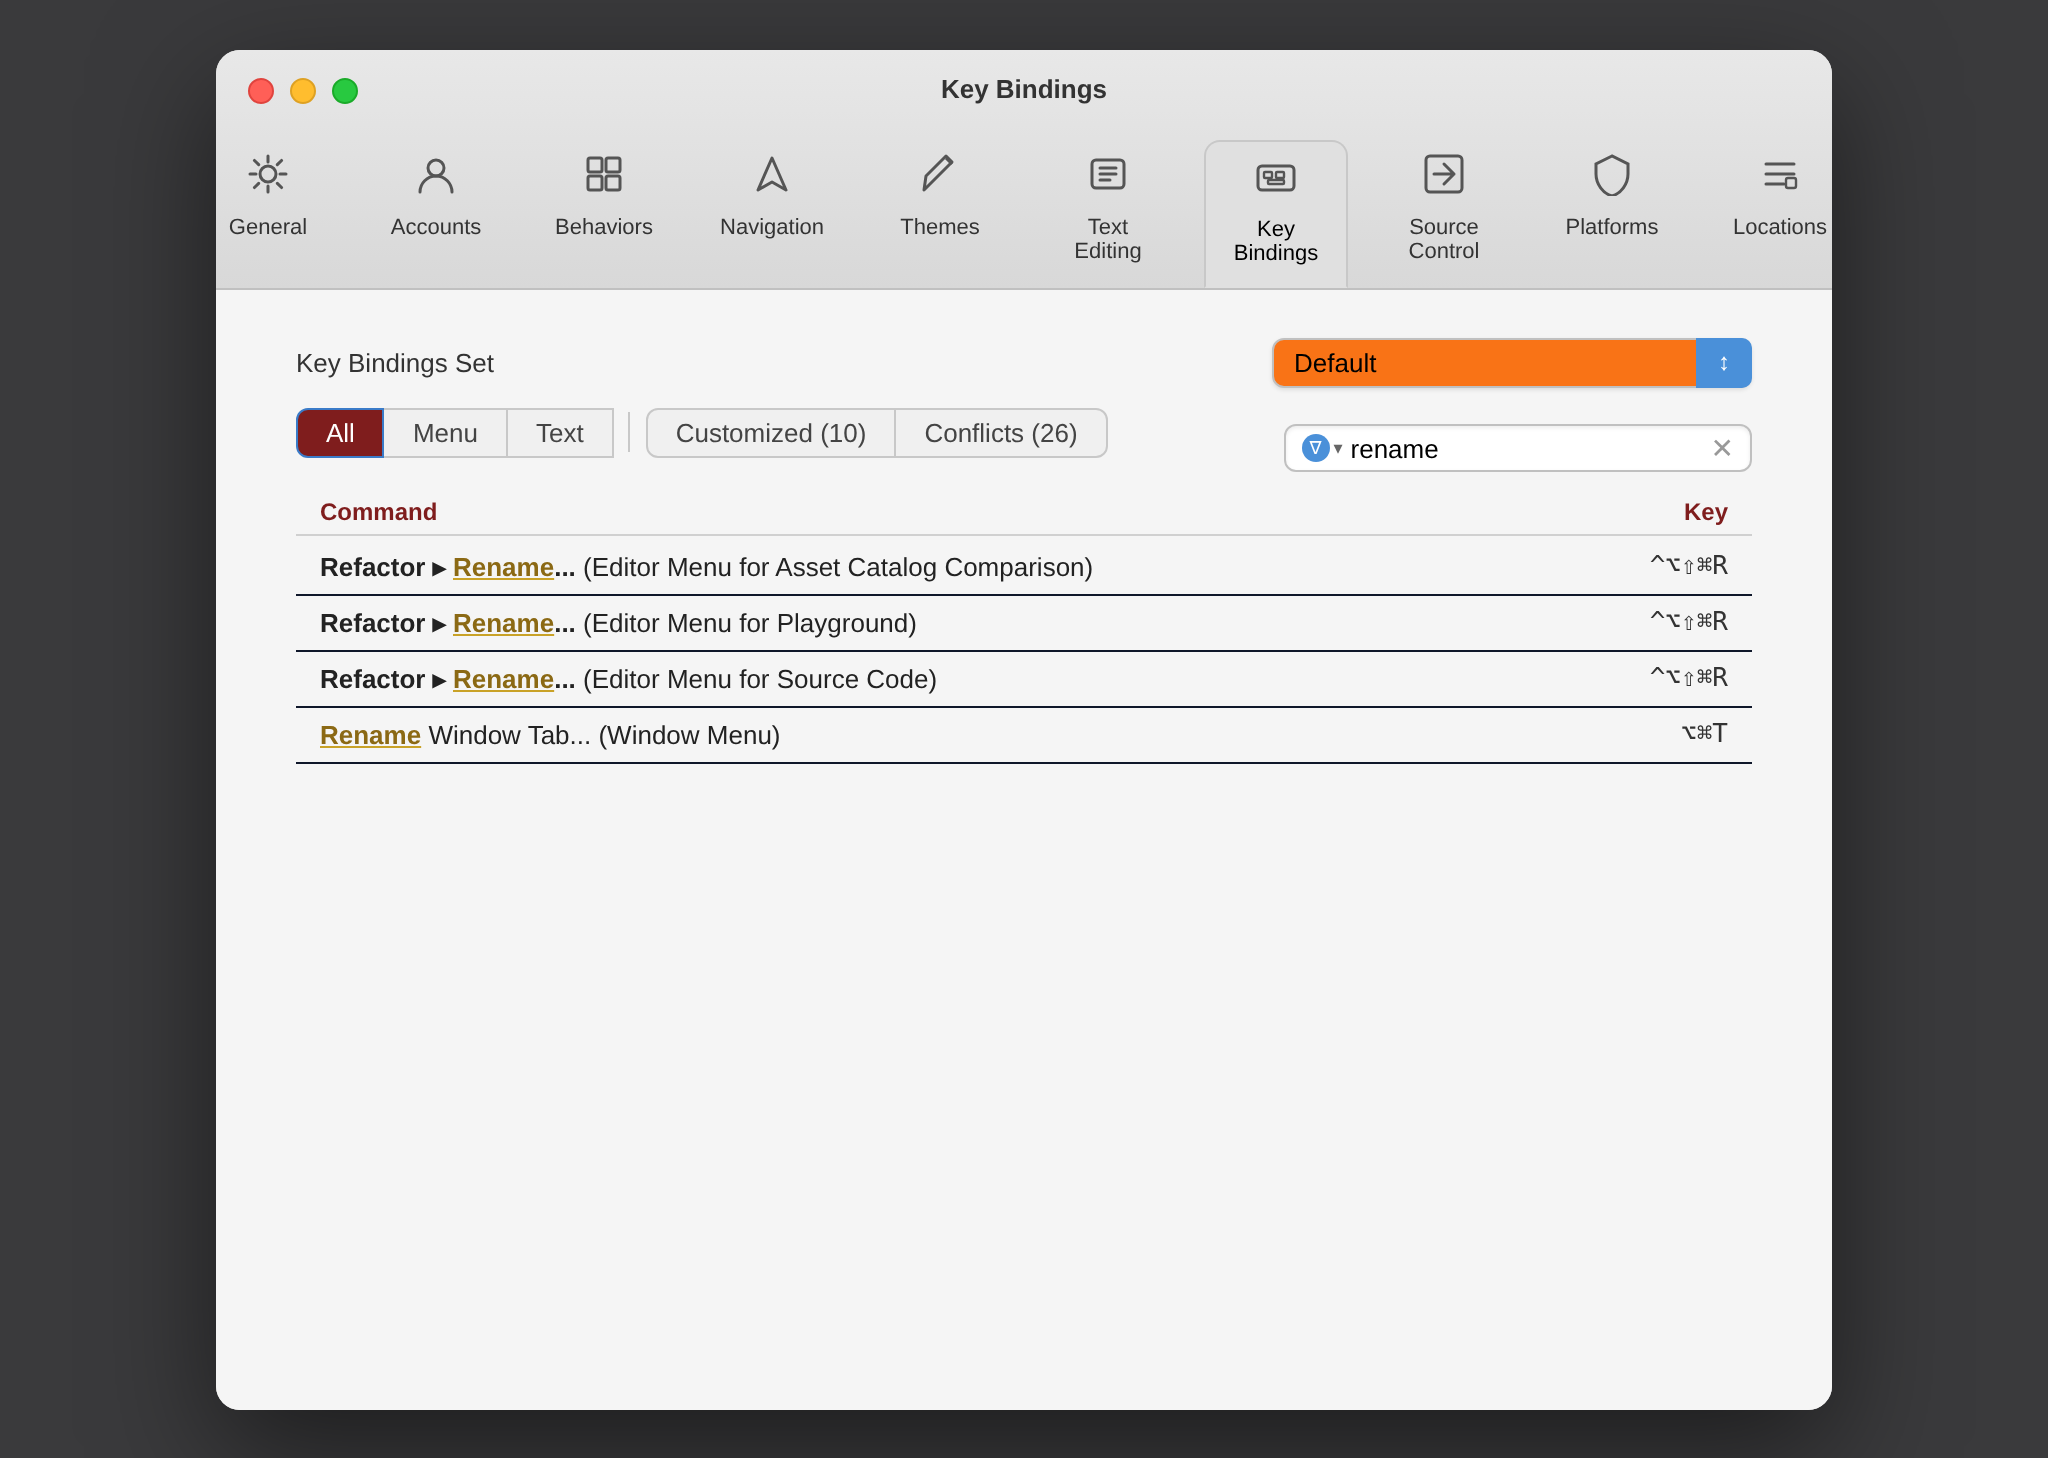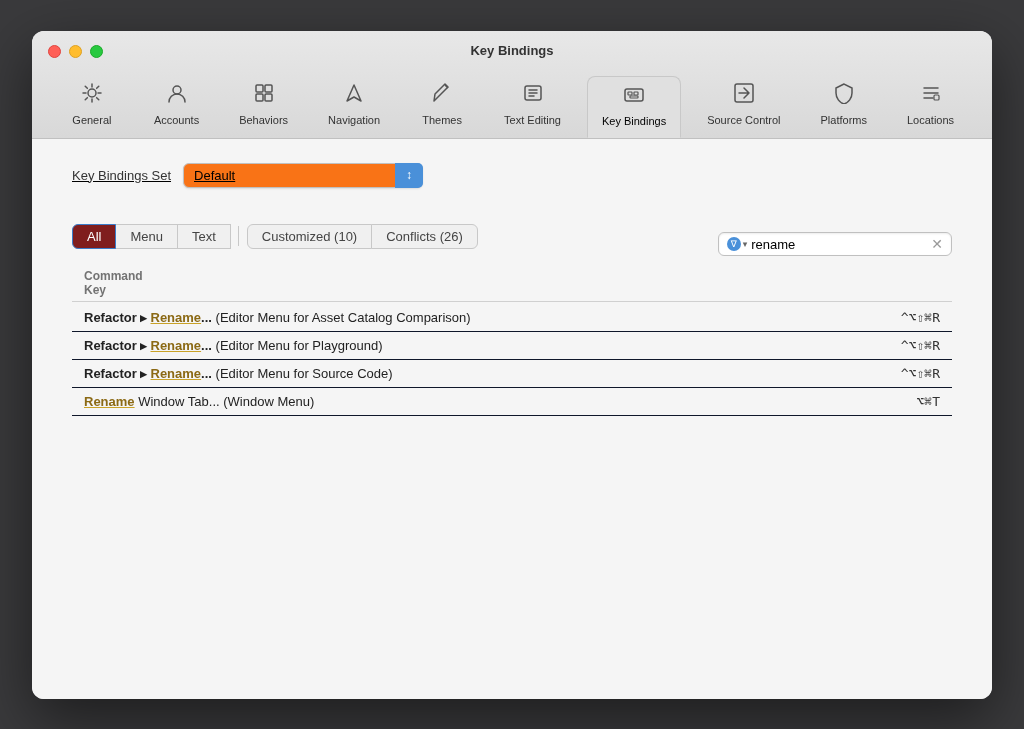--- a/index.html
+++ b/index.html
@@ -5,21 +5,21 @@
     * { box-sizing: border-box; margin: 0; padding: 0; }
     body {
       background: #3a3a3c;
       display: flex;
       justify-content: center;
       align-items: center;
       min-height: 100vh;
       font-family: -apple-system, BlinkMacSystemFont, 'SF Pro Text', 'Helvetica Neue', sans-serif;
     }
     .window {
-      width: 960px;
+      width: 808px;
       background: #f0f0f0;
       border-radius: 12px;
       box-shadow: 0 20px 60px rgba(0,0,0,0.5);
       overflow: hidden;
     }
     .title-bar {
       background: linear-gradient(to bottom, #e8e8e8, #d8d8d8);
       padding: 12px 16px 0;
       text-align: center;
       position: relative;
@@ -81,24 +81,23 @@
       color: #000;
     }
     .content {
       background: #f5f5f5;
       padding: 24px 40px;
       min-height: 560px;
     }
     .bindings-set-row {
       display: flex;
       align-items: center;
-      justify-content: flex-start;
+      justify-content: space-between;
       gap: 12px;
-      margin-bottom: 36px;
-      text-decoration: underline;
+      margin-bottom: 10px;
     }
     .bindings-set-label {
       font-size: 13px;
       color: #333;
       font-weight: 500;
     }
     .bindings-set-select {
       display: flex;
       align-items: center;
       background: #f97316;
@@ -192,24 +191,23 @@
       color: #999;
       cursor: pointer;
       font-size: 14px;
     }
     .table-header {
       display: flex;
       justify-content: space-between;
       padding: 4px 12px;
       font-size: 12px;
       font-weight: 600;
-      color: #737373;
+      color: #7f1d1d;
       border-bottom: 1px solid #d0d0d0;
       margin-bottom: 2px;
-      flex-direction: column;
     }
     .table-row {
       display: flex;
       justify-content: space-between;
       align-items: flex-end;
       padding: 6px 12px;
       font-size: 13px;
       border-bottom: 1px solid #0f172a;
     }
     .cmd-text {

